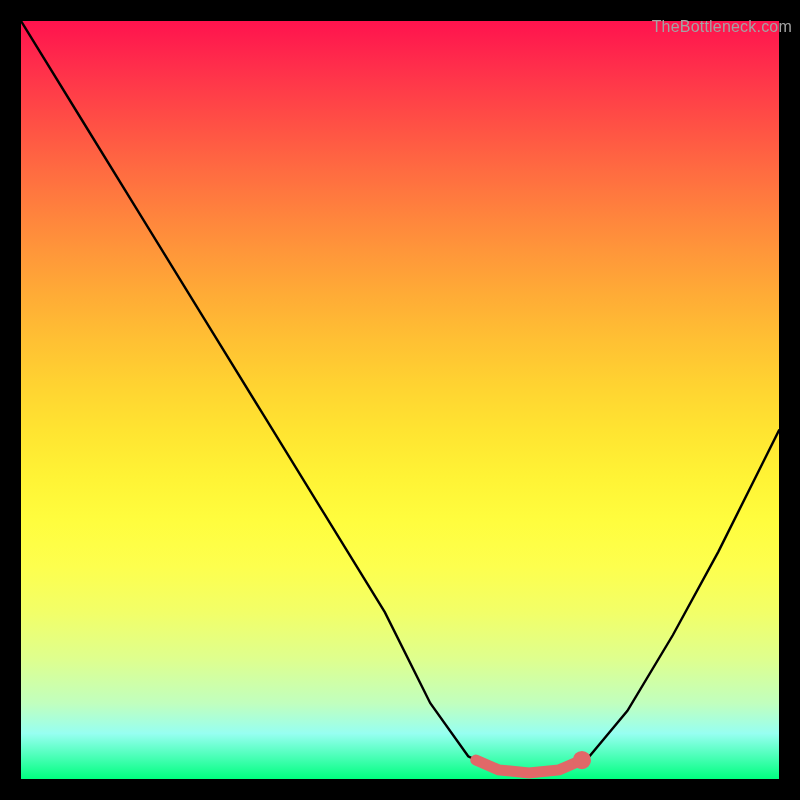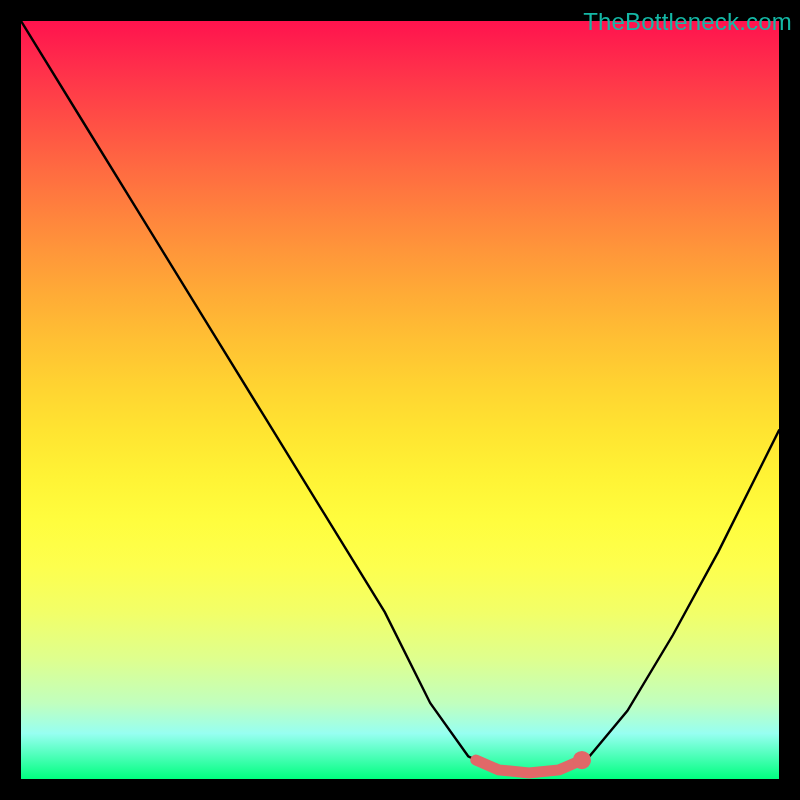--- a/index.html
+++ b/index.html
@@ -49,24 +49,24 @@
       #97fff1 94%,
       #00ff7f 100%
     );
   }
   svg.curve {
     position: absolute;
     inset: 0;
   }
   .watermark {
     position: absolute;
-    top: 8px;
+    top: 18px;
     right: 8px;
-    color: #14b8a6;
-    font-size: 24px;
+    color: #a3a3a3;
+    font-size: 16px;
     font-weight: 400;
     letter-spacing: 0.2px;
     user-select: none;
   }
 </style>
 </head>
 <body>
 
 <div class="stage">
   <div class="plot">

